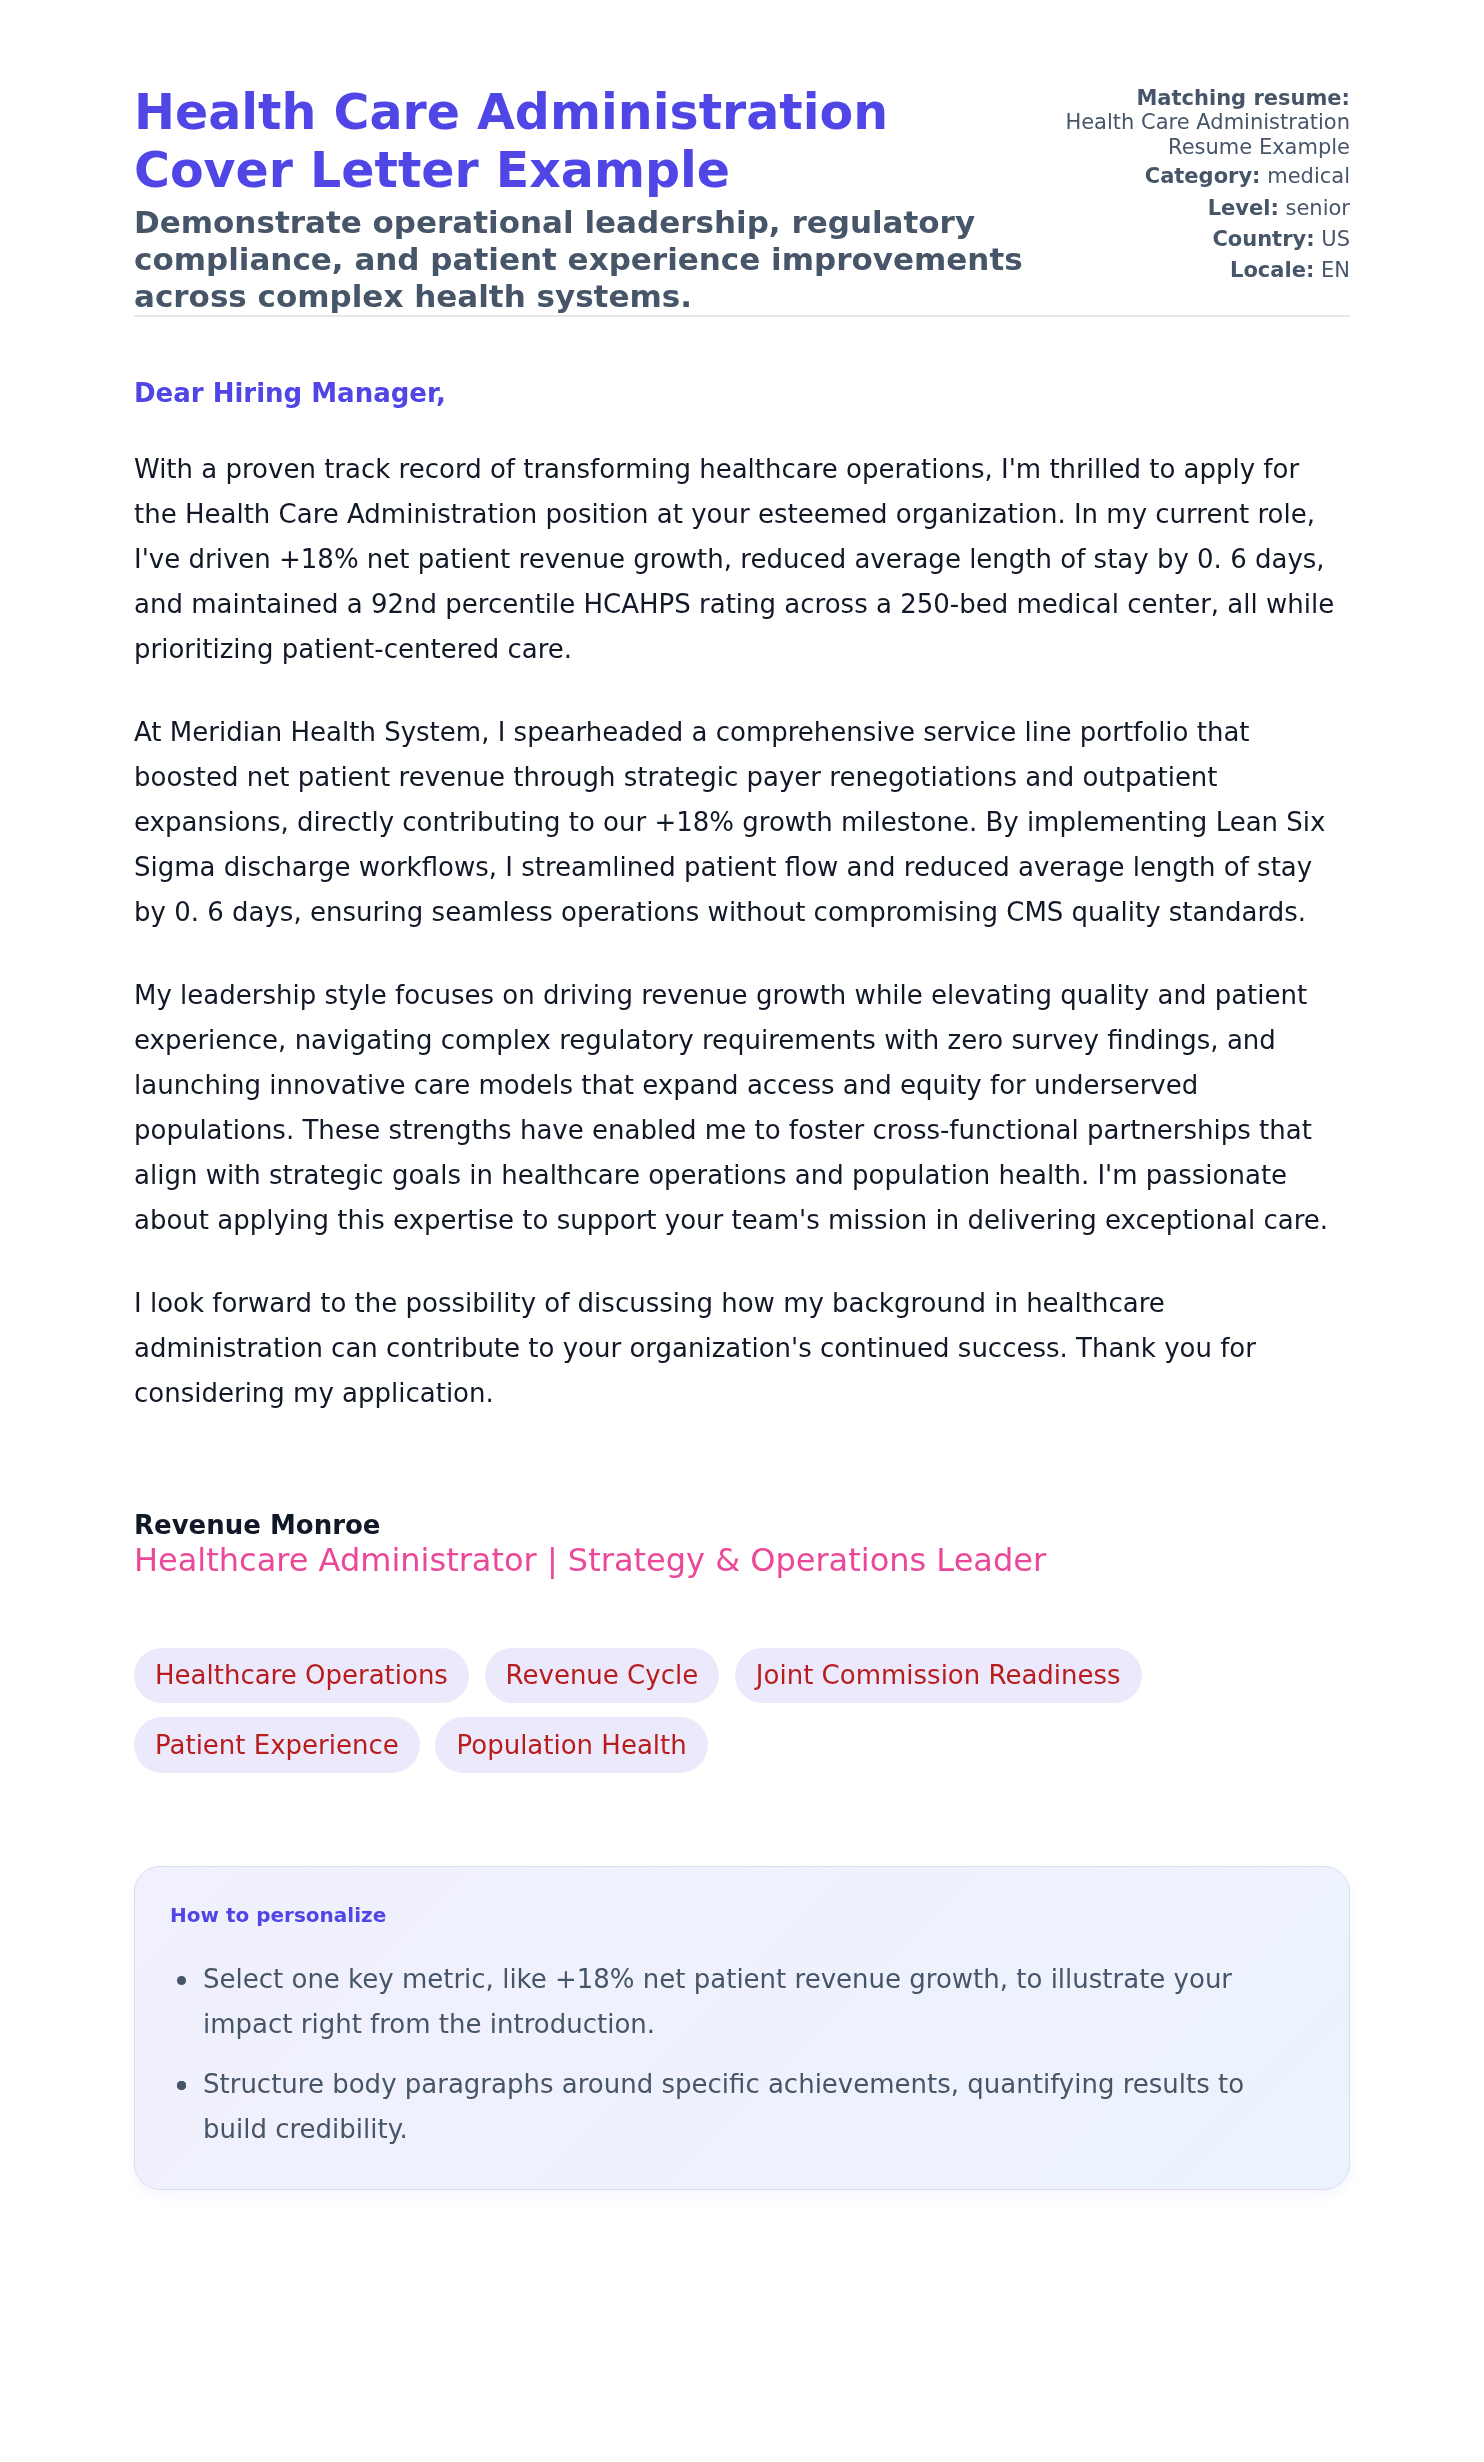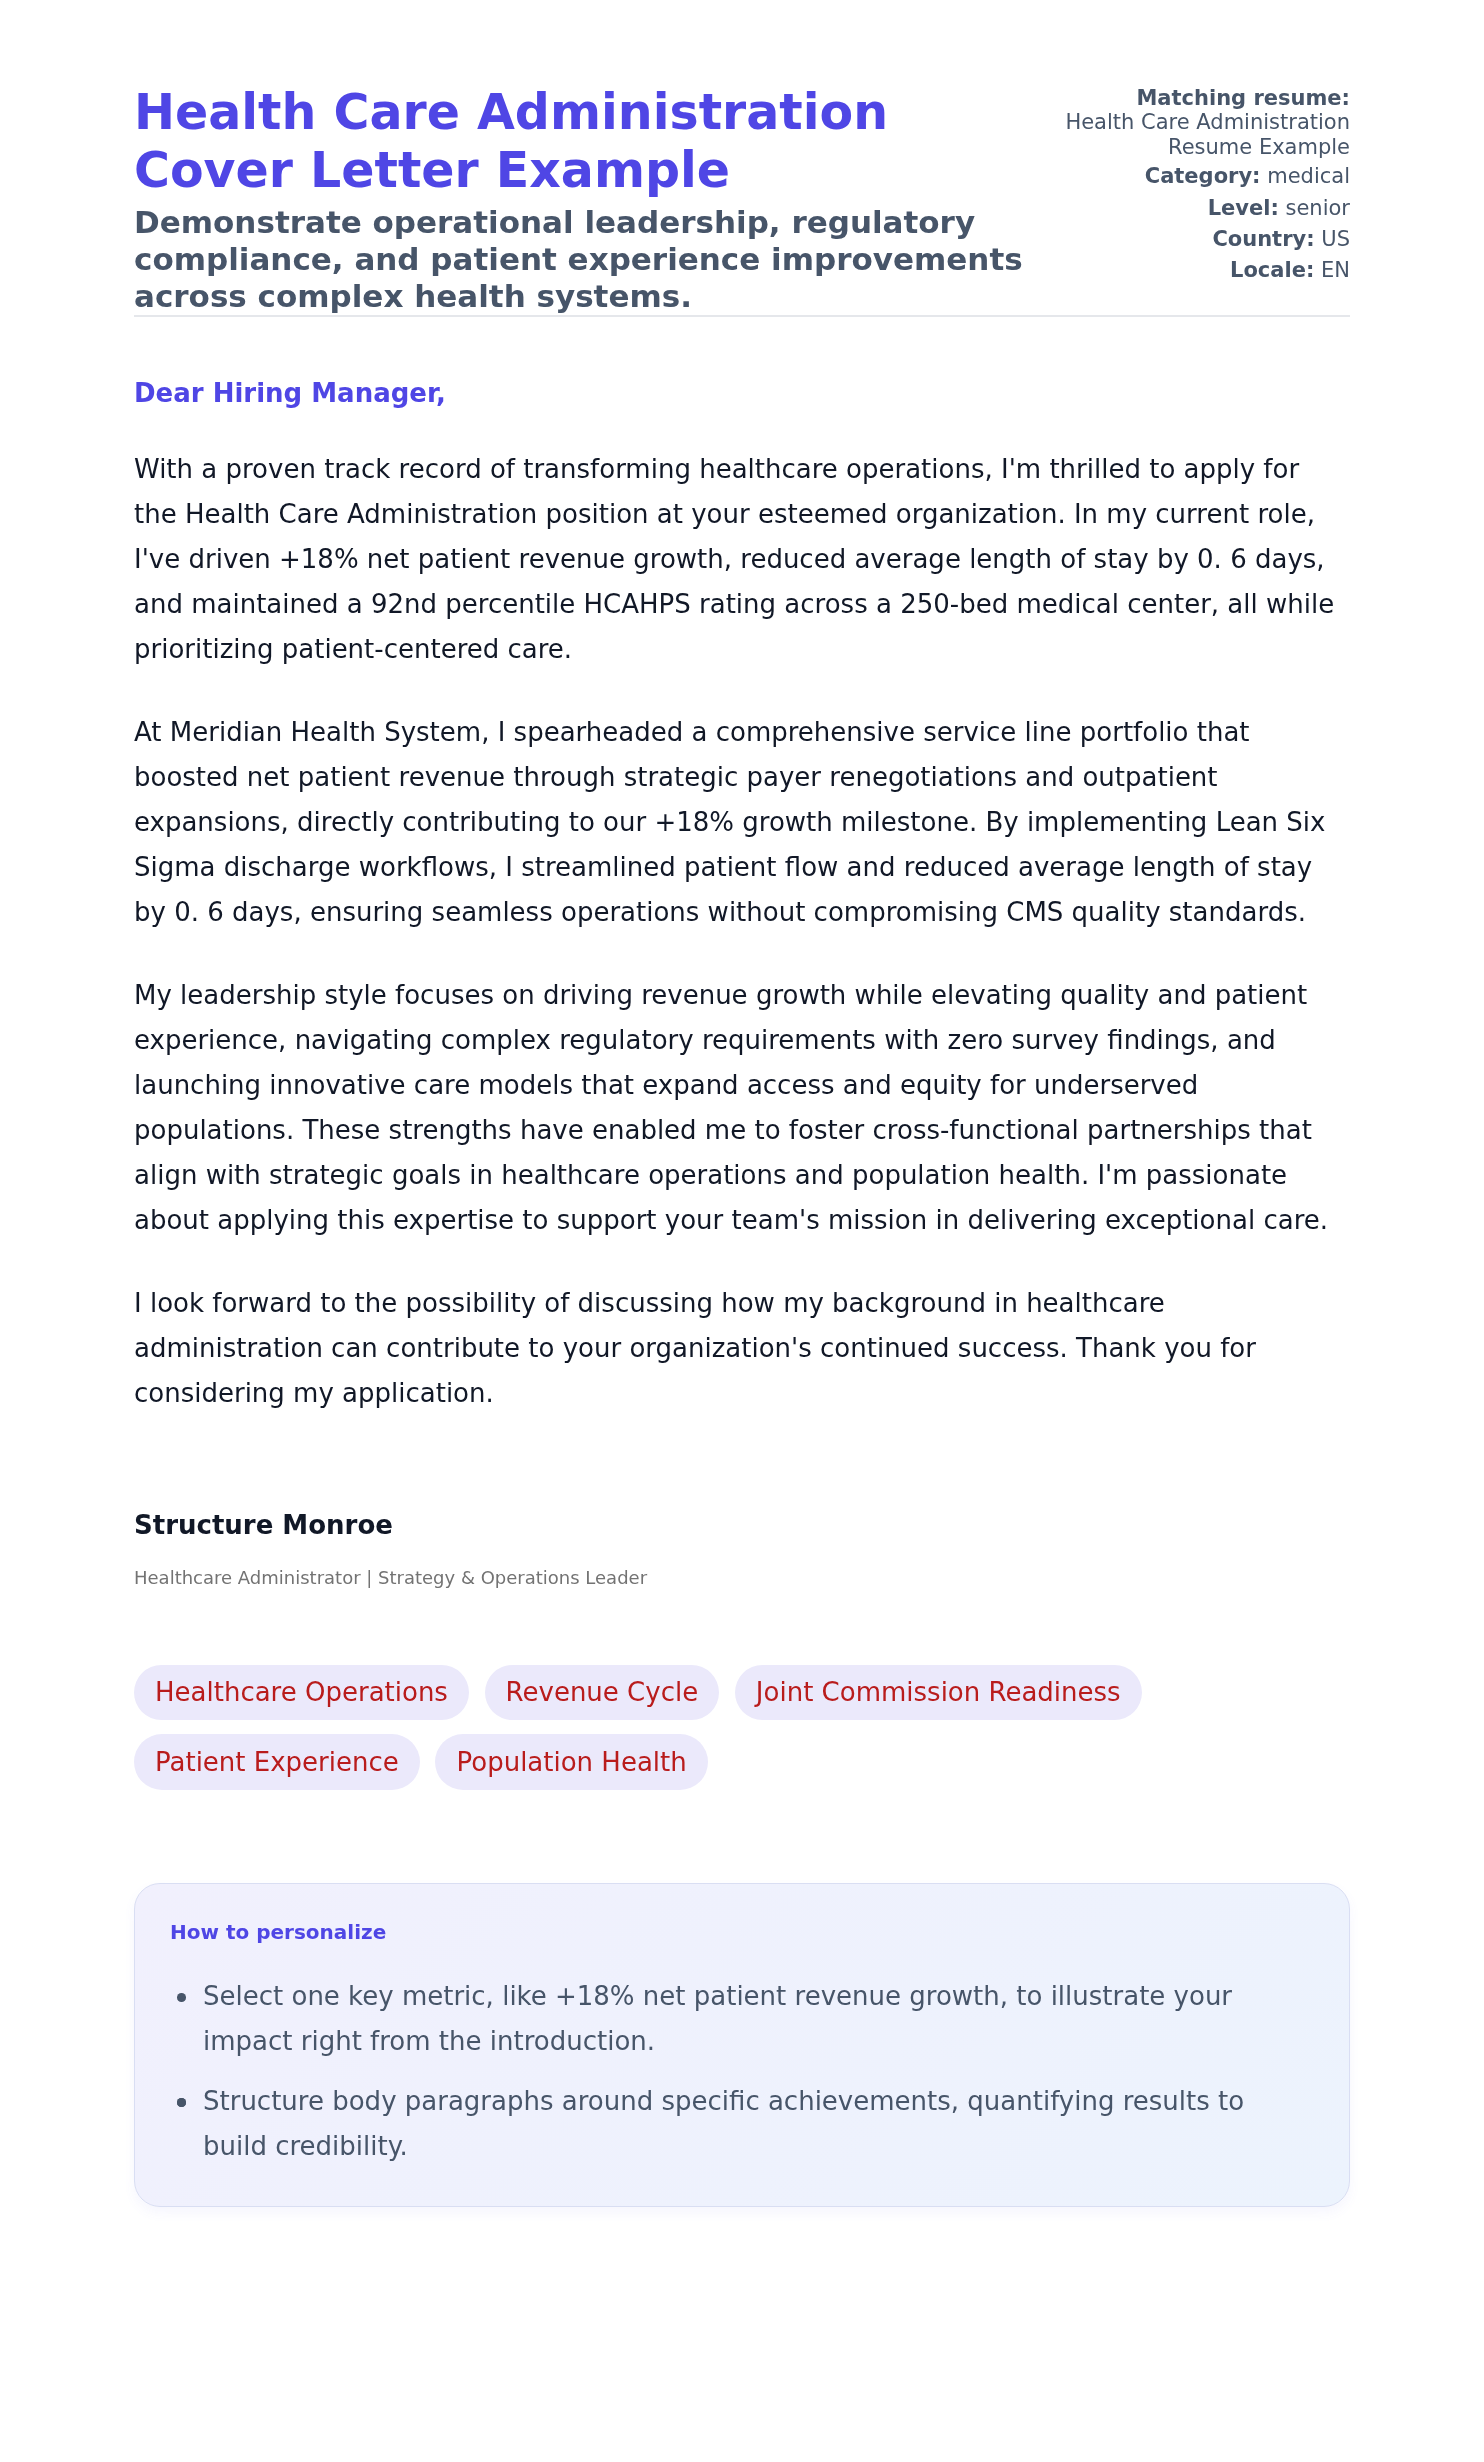--- a/index.html
+++ b/index.html
@@ -66,24 +66,24 @@
   }
   .para.first { margin-top: 38px; }
   .signature { margin-top: 94px; }
   .sig-name {
     font-size: 26px;
     line-height: 31px;
     font-weight: bold;
     color: #111827;
   }
   .sig-role {
-    margin-top: 21px;
-    font-size: 18px;
+    margin-top: 4px;
+    font-size: 32px;
     line-height: 31px;
-    color: #737373;
+    color: #ec4899;
   }
 
   
   .tags {
     margin-top: 72px;
     display: flex;
     flex-wrap: wrap;
     gap: 14px 15.7px;
     width: 1222px;
   }
@@ -175,21 +175,21 @@
   </header>
 
   <section class="letter">
     <p class="greeting">Dear Hiring Manager,</p>
     <p class="para first">With a proven track record of transforming healthcare operations, I'm thrilled to apply for the Health Care Administration position at your esteemed organization. In my current role, I've driven +18% net patient revenue growth, reduced average length of stay by 0. 6 days, and maintained a 92nd percentile HCAHPS rating across a 250-bed medical center, all while prioritizing patient-centered care.</p>
     <p class="para">At Meridian Health System, I spearheaded a comprehensive service line portfolio that boosted net patient revenue through strategic payer renegotiations and outpatient expansions, directly contributing to our +18% growth milestone. By implementing Lean Six Sigma discharge workflows, I streamlined patient flow and reduced average length of stay by 0. 6 days, ensuring seamless operations without compromising CMS quality standards.</p>
     <p class="para">My leadership style focuses on driving revenue growth while elevating quality and patient experience, navigating complex regulatory requirements with zero survey findings, and launching innovative care models that expand access and equity for underserved populations. These strengths have enabled me to foster cross-functional partnerships that align with strategic goals in healthcare operations and population health. I'm passionate about applying this expertise to support your team's mission in delivering exceptional care.</p>
     <p class="para">I look forward to the possibility of discussing how my background in healthcare administration can contribute to your organization's continued success. Thank you for considering my application.</p>
 
     <div class="signature">
-      <p class="sig-name">Structure Monroe</p>
+      <p class="sig-name">Revenue Monroe</p>
       <p class="sig-role">Healthcare Administrator | Strategy &amp; Operations Leader</p>
     </div>
   </section>
 
   <div class="tags">
     <span class="tag">Healthcare Operations</span>
     <span class="tag">Revenue Cycle</span>
     <span class="tag">Joint Commission Readiness</span>
     <span class="tag">Patient Experience</span>
     <span class="tag">Population Health</span>

